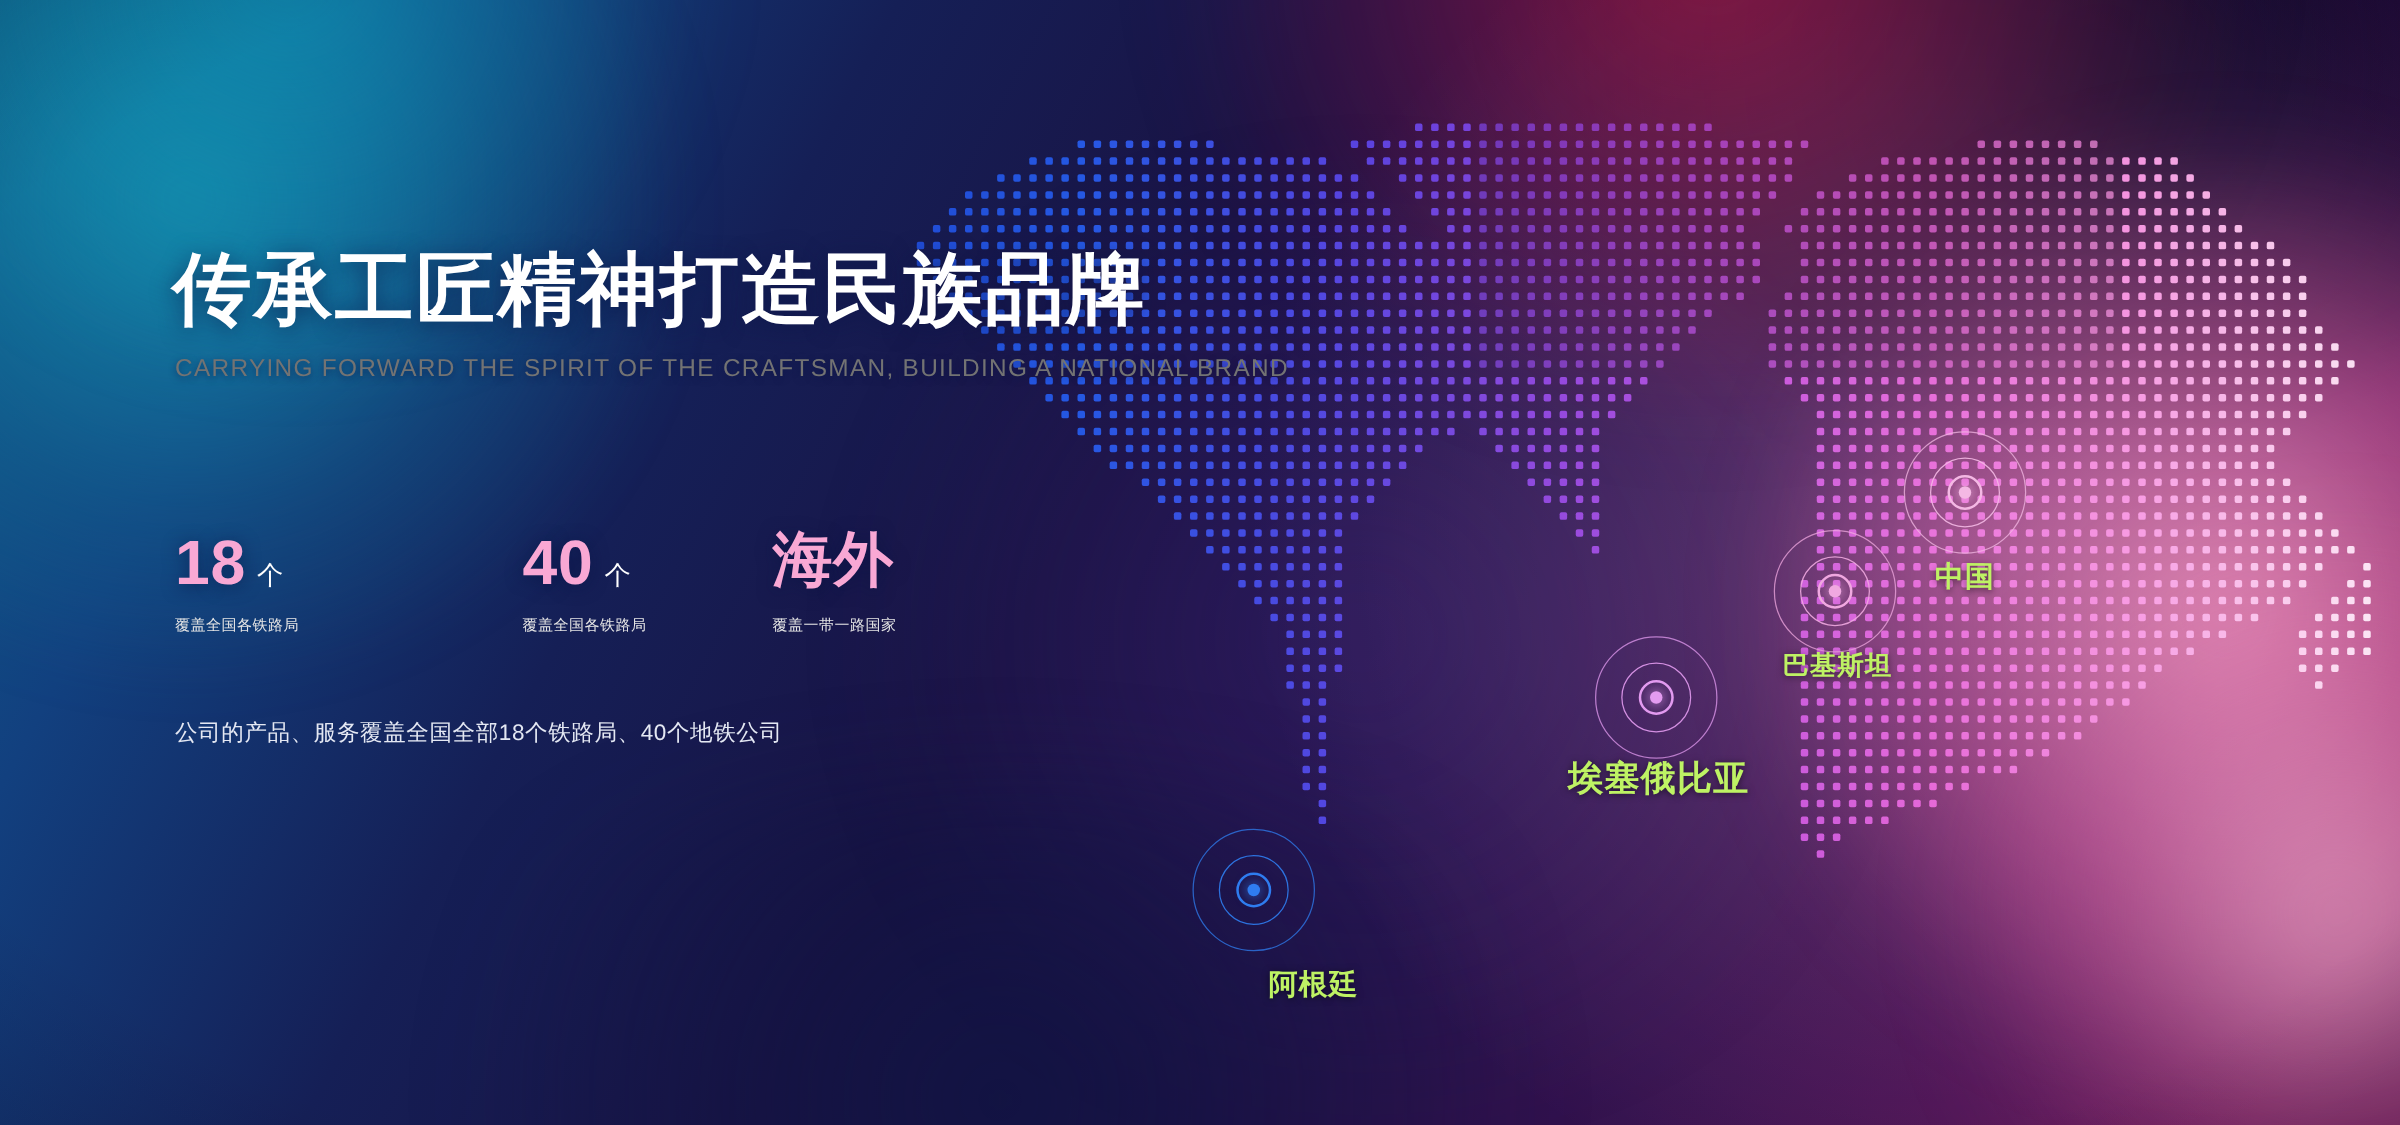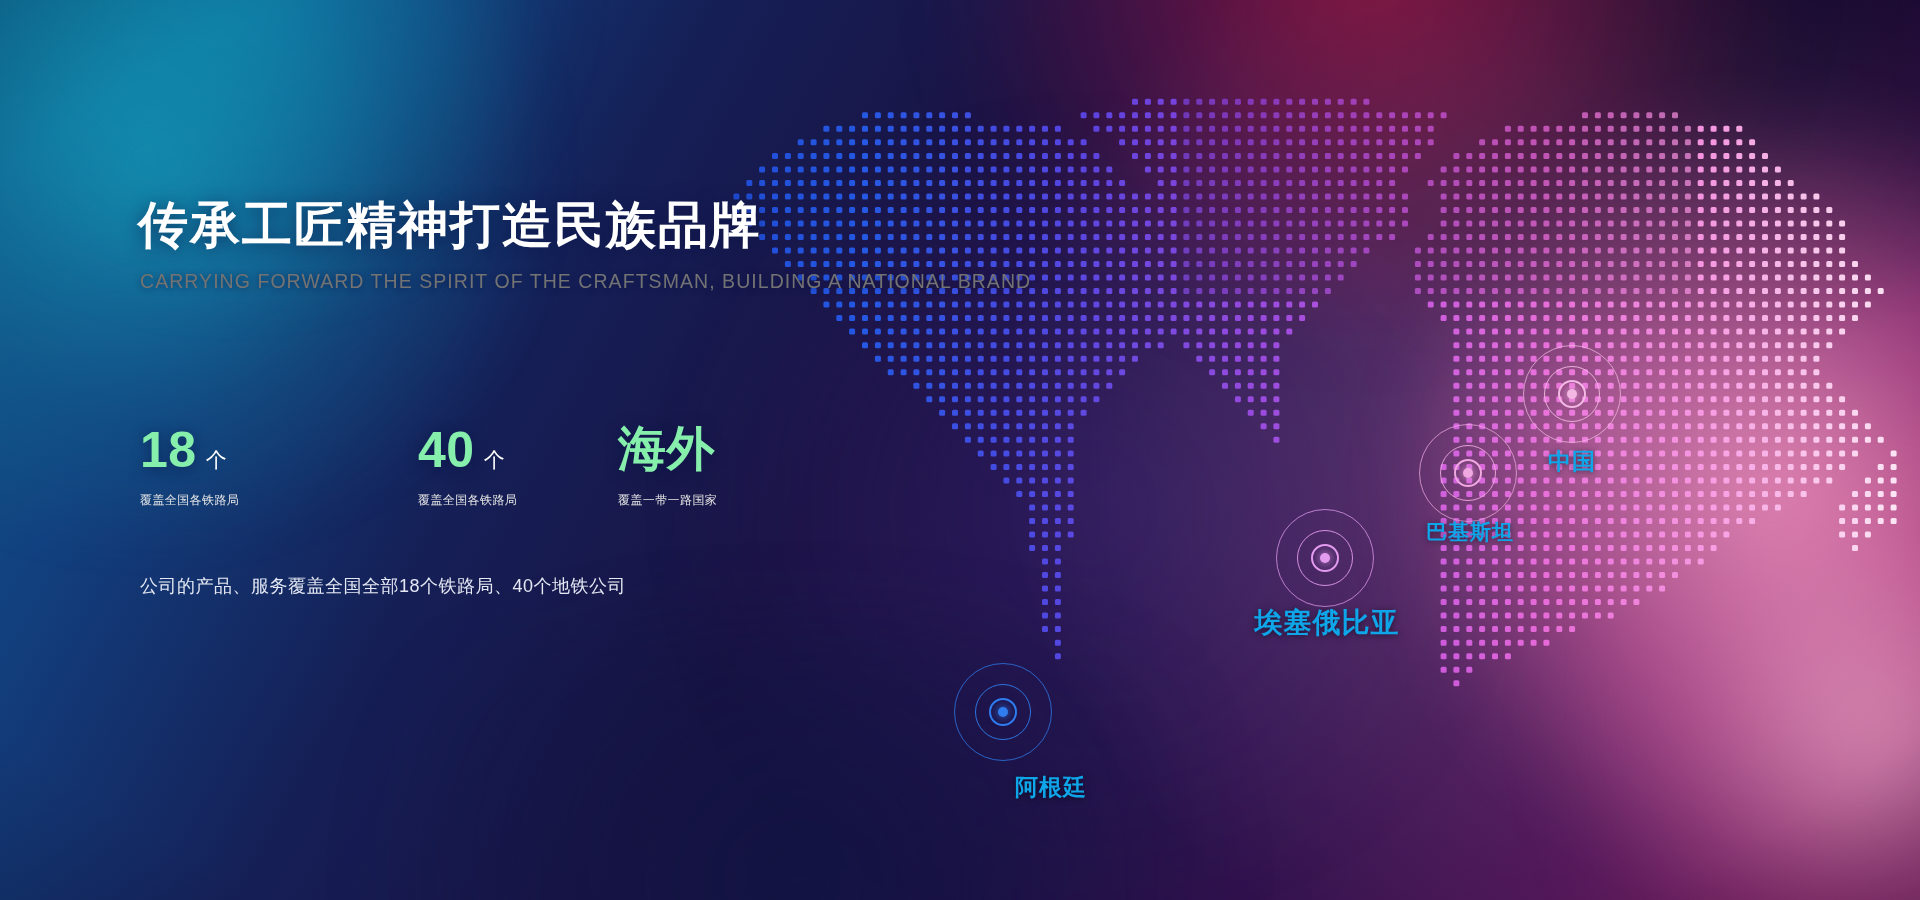--- a/index.html
+++ b/index.html
@@ -40,41 +40,41 @@
   #map-layer{position:absolute;left:0;top:0;width:1920px;height:900px;}
   #map-layer svg{display:block;}
   .map-mask{position:absolute;inset:0;pointer-events:none;
     background:radial-gradient(circle 560px at 1560px 430px,rgba(255,160,205,.26),rgba(255,160,205,0) 100%);
     mix-blend-mode:screen;}
 
   
   .marker{position:absolute;transform:translate(-50%,-50%);}
   .ring{position:absolute;border-radius:50%;transform:translate(-50%,-50%);left:0;top:0;}
   .marker-label{position:absolute;left:50%;white-space:nowrap;
-    font-weight:700;letter-spacing:1px;color:#0ea5e9;
+    font-weight:700;letter-spacing:1px;color:#bef264;
     text-shadow:0 1px 6px rgba(0,0,0,.55);}
 
   
   .content{position:absolute;left:138px;top:198px;width:900px;}
   .headline{
     font-family:"Liberation Sans","DejaVu Sans",sans-serif;
-    font-size:50px;font-weight:700;color:#ffffff;letter-spacing:2px;
+    font-size:63px;font-weight:700;color:#ffffff;letter-spacing:2px;
     line-height:1.08;margin:0;
     text-shadow:0 2px 18px rgba(10,20,70,.65);
   }
   .subhead{
     margin:18px 0 0 2px;font-size:19.5px;font-weight:400;color:#737373;
     letter-spacing:1.05px;text-shadow:0 1px 6px rgba(10,20,70,.6);
   }
   .stats{position:absolute;left:140px;top:425px;display:flex;}
   .stat{margin-right:0;}
   .stat:nth-child(1){width:278px;}
   .stat:nth-child(2){width:200px;}
   .stat-top{display:flex;align-items:baseline;height:58px;}
-  .stat-num{font-size:50px;font-weight:700;color:#86efac;line-height:1;
+  .stat-num{font-size:50px;font-weight:700;color:#f9a8d4;line-height:1;
     letter-spacing:0.5px;text-shadow:0 2px 14px rgba(8,18,66,.6);}
   .stat-num.word{font-size:48px;}
   .stat-unit{font-size:21px;color:#ffffff;margin-left:9px;font-weight:400;}
   .stat-desc{margin-top:9px;font-size:12px;color:#e5e5e5;letter-spacing:.4px;}
   .para{position:absolute;left:140px;top:570px;font-size:18px;color:#e4e8f3;
     line-height:1.85;letter-spacing:.5px;}
   .para div{white-space:nowrap;}
 </style>
 </head>
 <body>

